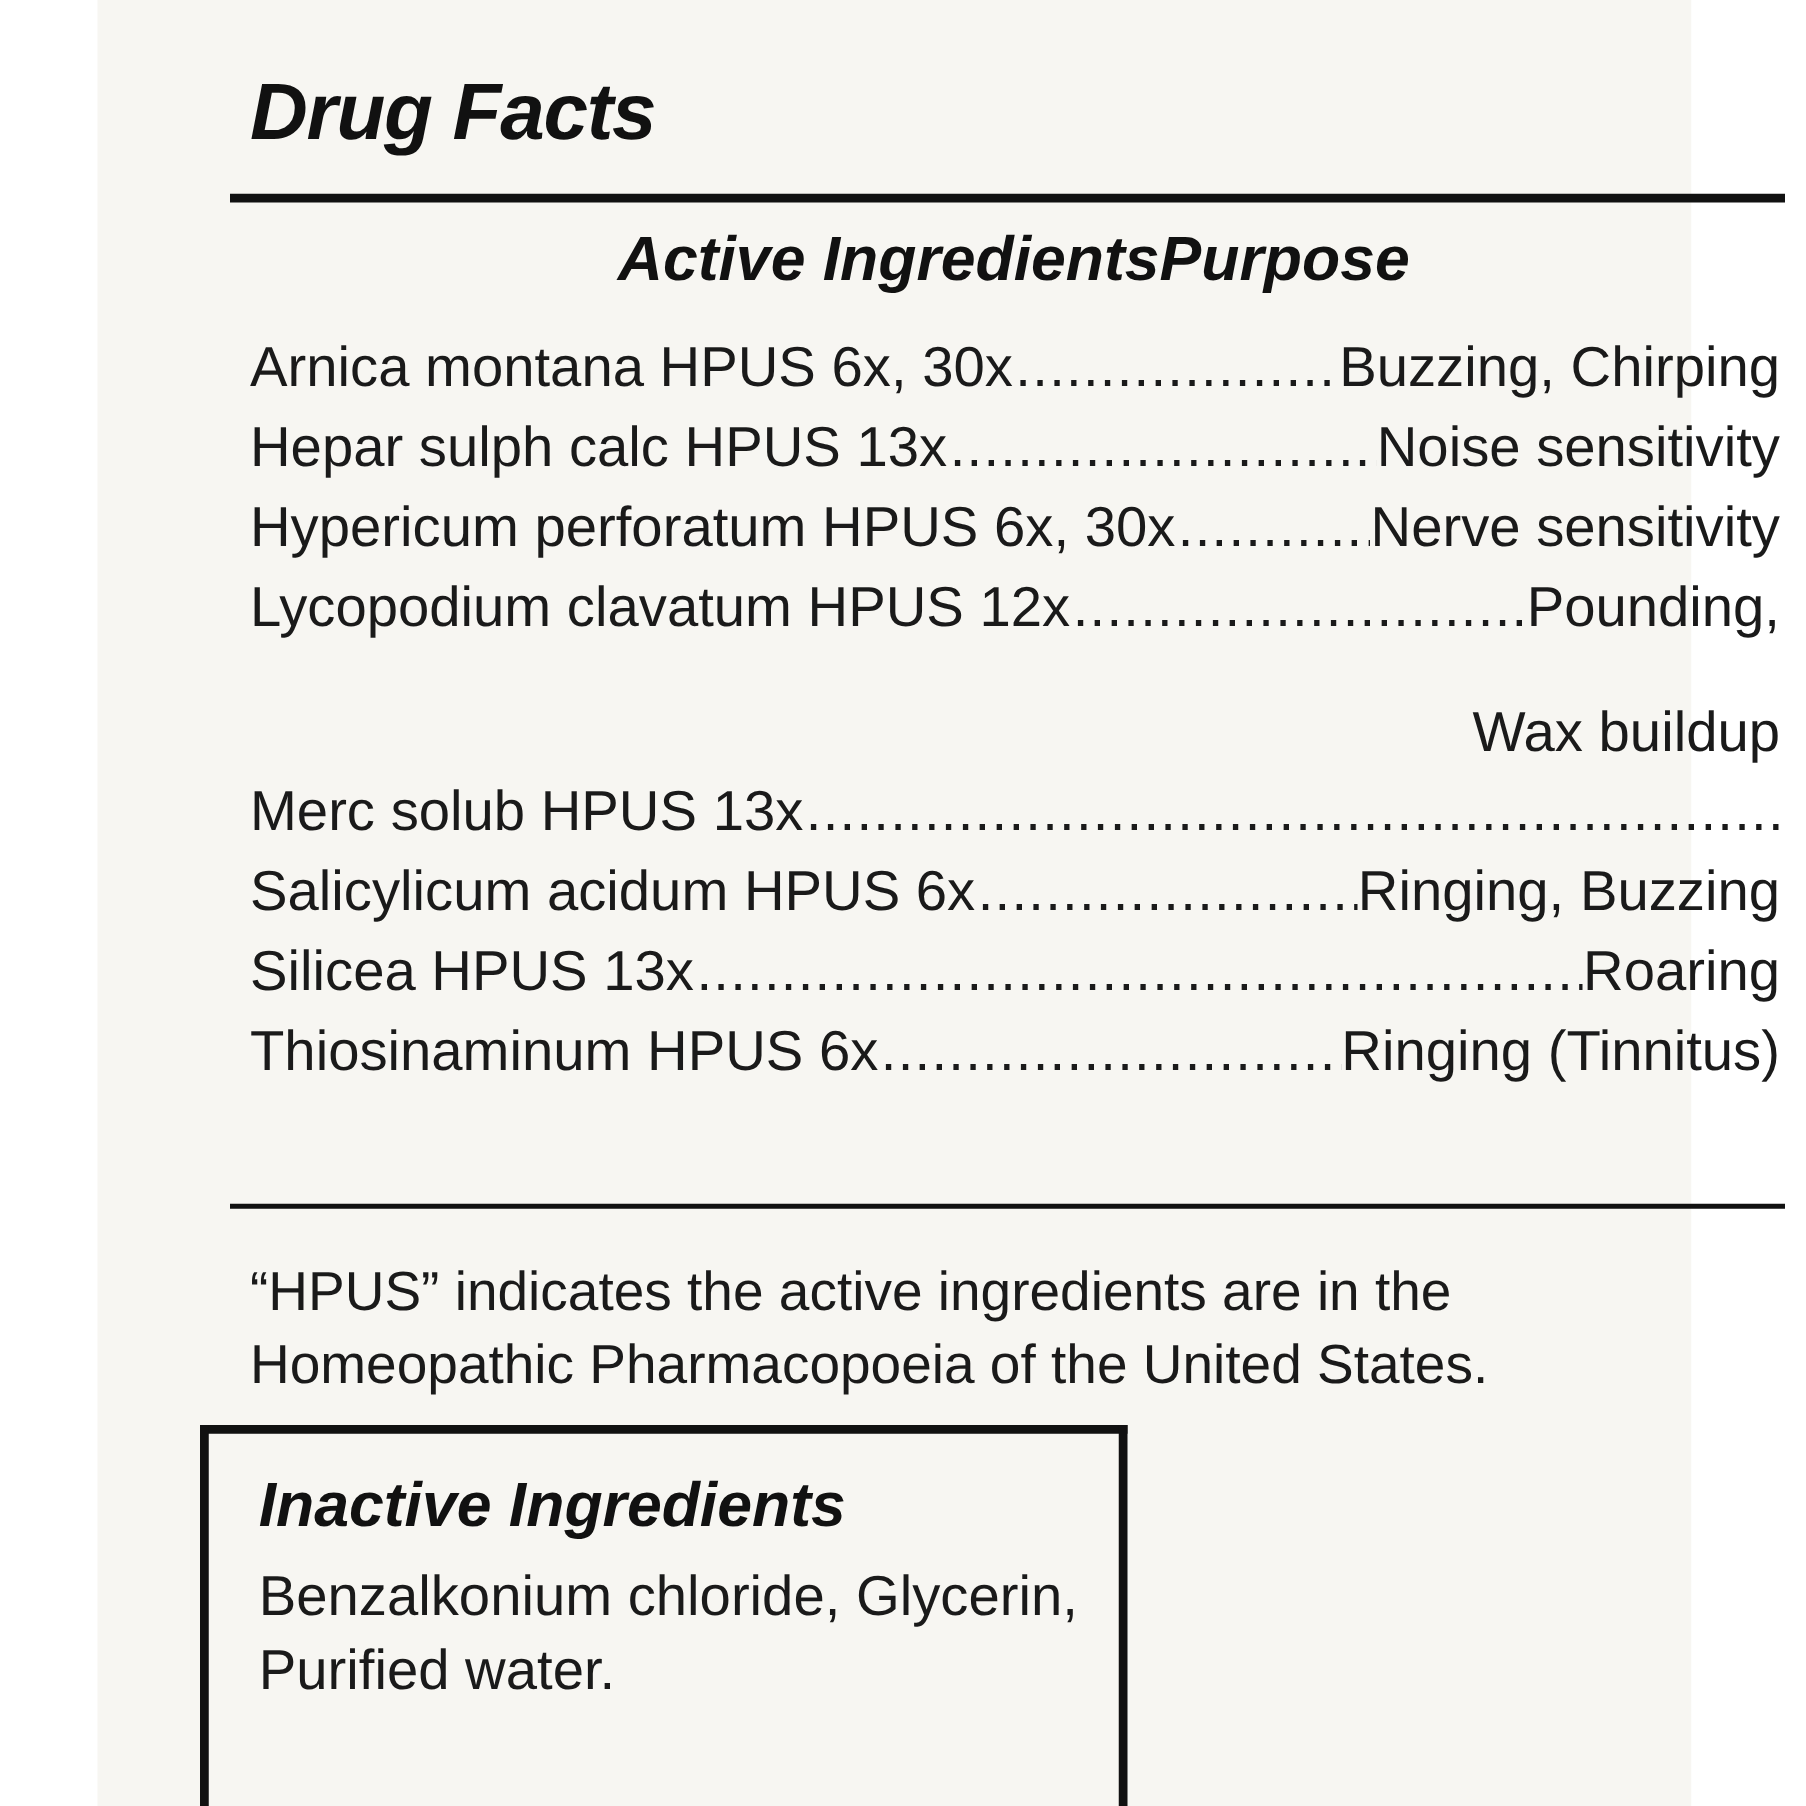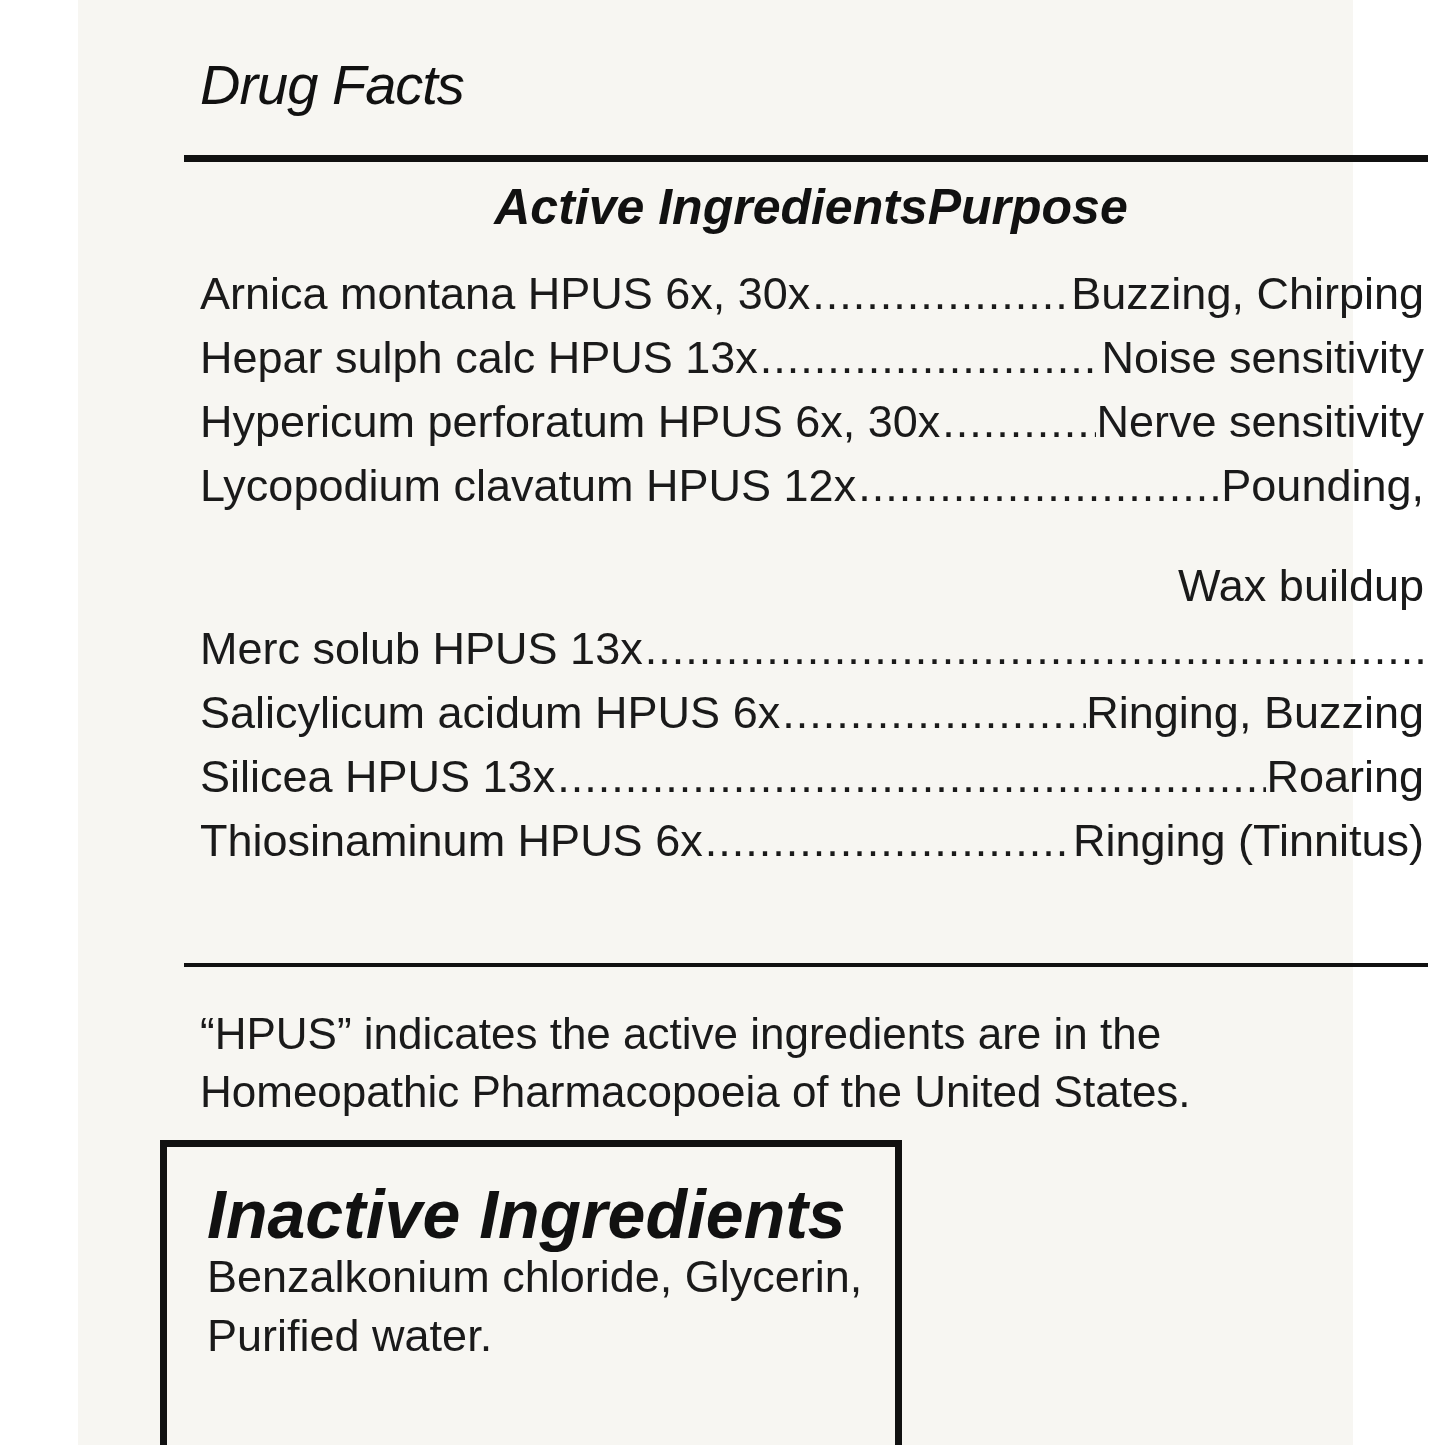--- a/index.html
+++ b/index.html
@@ -28,22 +28,22 @@
     left: 100px;
     top: 0px;
     width: 1250px;
     height: 1445px;
   }
 
   .df-title {
     position: absolute;
     left: 22px;
     top: 52px;
-    font-size: 56px;
-    font-weight: normal;
+    font-size: 64px;
+    font-weight: bold;
     font-style: italic;
     letter-spacing: -1px;
     color: #111111;
     font-family: "Liberation Sans", sans-serif;
   }
 
   .rule-thick {
     position: absolute;
     left: 6px;
     width: 1244px;
@@ -122,21 +122,21 @@
     height: 305px;
     border: 7px solid #111111;
     border-bottom: none;
     background: #f7f6f2;
     box-sizing: border-box;
   }
   .inactive-title {
     position: absolute;
     left: 40px;
     top: 28px;
-    font-size: 68px;
+    font-size: 50px;
     font-weight: bold;
     font-style: italic;
     color: #111111;
   }
   .inactive-body {
     position: absolute;
     left: 40px;
     top: 100px;
     font-size: 45px;
     color: #1a1a1a;

